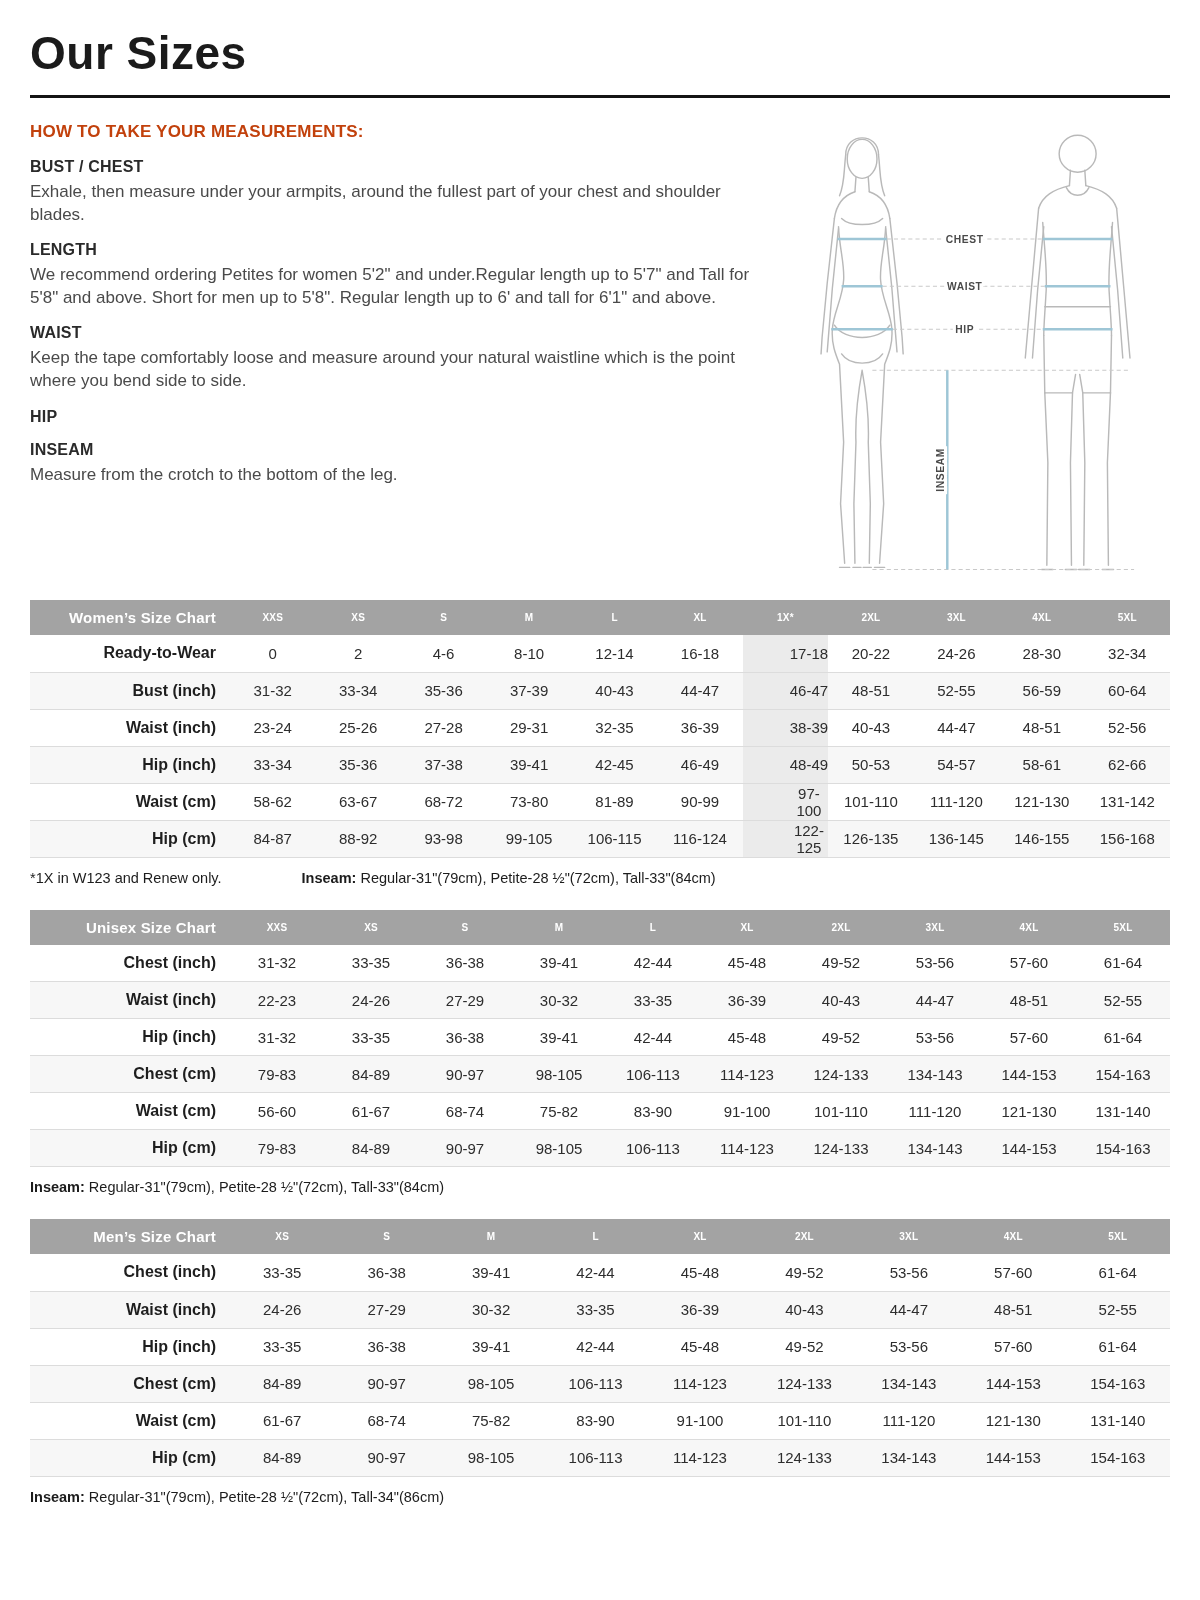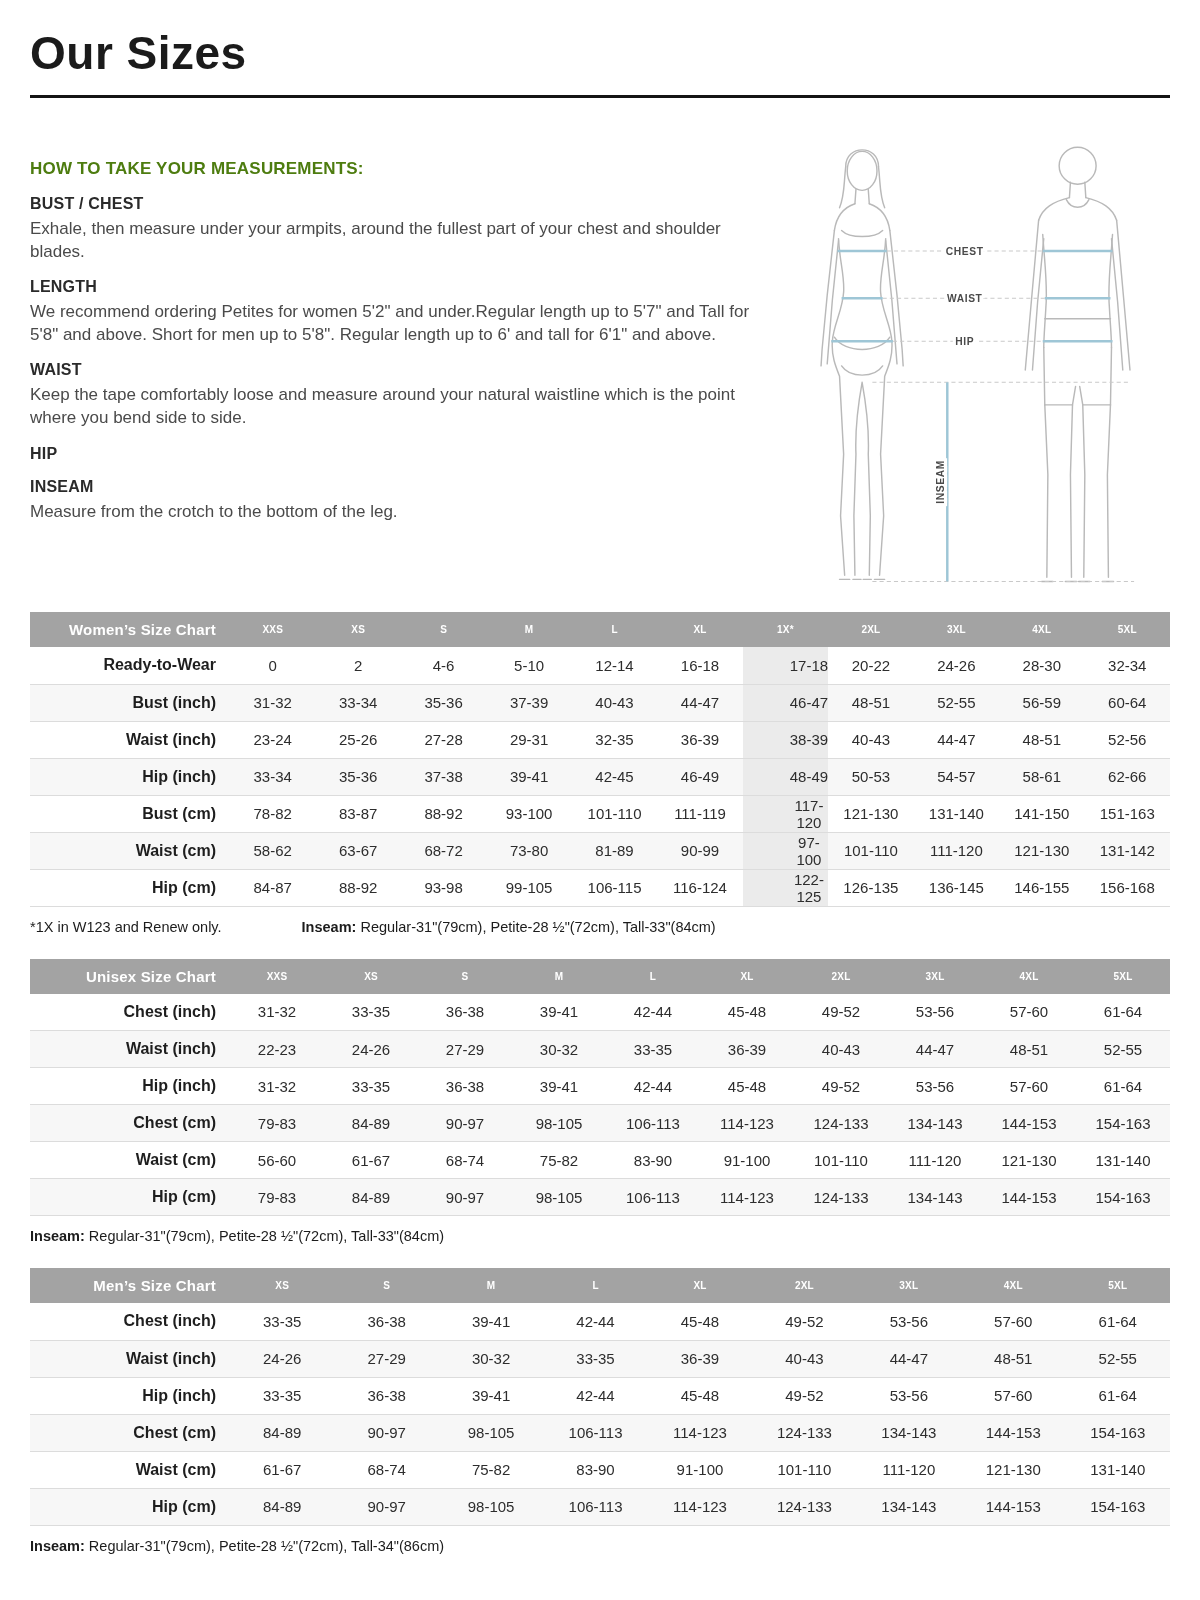--- a/index.html
+++ b/index.html
@@ -6,27 +6,27 @@
   html,body { background:#ffffff; }
   body {
     width:1200px; min-height:1600px;
     font-family:"Liberation Sans", sans-serif;
     color:#333; -webkit-font-smoothing:antialiased;
   }
   .page { padding:26px 30px 20px 30px; }
 
   h1.page-title {
     font-size:46px; font-weight:800; color:#1b1b1b; letter-spacing:.5px;
-    padding-bottom:15px; border-bottom:3px solid #141414; margin-bottom:36px;
+    padding-bottom:15px; border-bottom:3px solid #141414; margin-bottom:24px;
   }
 
   .top-section { display:flex; align-items:flex-start; }
   .instructions { width:735px; }
   .instructions .how-to {
-    font-size:17px; font-weight:700; color:#4d7c0f; letter-spacing:.2px; margin-bottom:16px;margin-top:25px;
+    font-size:17px; font-weight:700; color:#c2410c; letter-spacing:.2px; margin-bottom:16px;
   }
   .m-section { margin-bottom:15px; }
   .m-section h3 { font-size:16px; font-weight:700; color:#2a2a2a; margin-bottom:5px; letter-spacing:.2px; }
   .m-section p { font-size:17px; line-height:1.33; color:#4a4a4a; }
 
   .figure-wrap { margin-left:auto; width:390px; padding-top:2px; }
   .figure-wrap svg { display:block; width:100%; height:auto; }
   .fig-line { stroke:#b9b9b9; stroke-width:1.4; fill:none; stroke-linecap:round; stroke-linejoin:round; }
   .measure-line { stroke-width:2.4; fill:none; }
   .dash-line { stroke:#c9c9c9; stroke-width:1; stroke-dasharray:4 3; fill:none; }
@@ -164,21 +164,21 @@
               <th>4XL</th>
               <th>5XL</th>
             </tr>
           </thead>
           <tbody>
             <tr>
               <th class="label-col">Ready-to-Wear</th>
               <td>0</td>
               <td>2</td>
               <td>4-6</td>
-              <td>5-10</td>
+              <td>8-10</td>
               <td>12-14</td>
               <td>16-18</td>
               <td class="hl">17-18</td>
               <td>20-22</td>
               <td>24-26</td>
               <td>28-30</td>
               <td>32-34</td>
             </tr>
             <tr>
               <th class="label-col">Bust (inch)</th>
@@ -216,34 +216,20 @@
               <td>39-41</td>
               <td>42-45</td>
               <td>46-49</td>
               <td class="hl">48-49</td>
               <td>50-53</td>
               <td>54-57</td>
               <td>58-61</td>
               <td>62-66</td>
             </tr>
             <tr>
-              <th class="label-col">Bust (cm)</th>
-              <td>78-82</td>
-              <td>83-87</td>
-              <td>88-92</td>
-              <td>93-100</td>
-              <td>101-110</td>
-              <td>111-119</td>
-              <td class="hl">117-120</td>
-              <td>121-130</td>
-              <td>131-140</td>
-              <td>141-150</td>
-              <td>151-163</td>
-            </tr>
-            <tr>
               <th class="label-col">Waist (cm)</th>
               <td>58-62</td>
               <td>63-67</td>
               <td>68-72</td>
               <td>73-80</td>
               <td>81-89</td>
               <td>90-99</td>
               <td class="hl">97-100</td>
               <td>101-110</td>
               <td>111-120</td>

